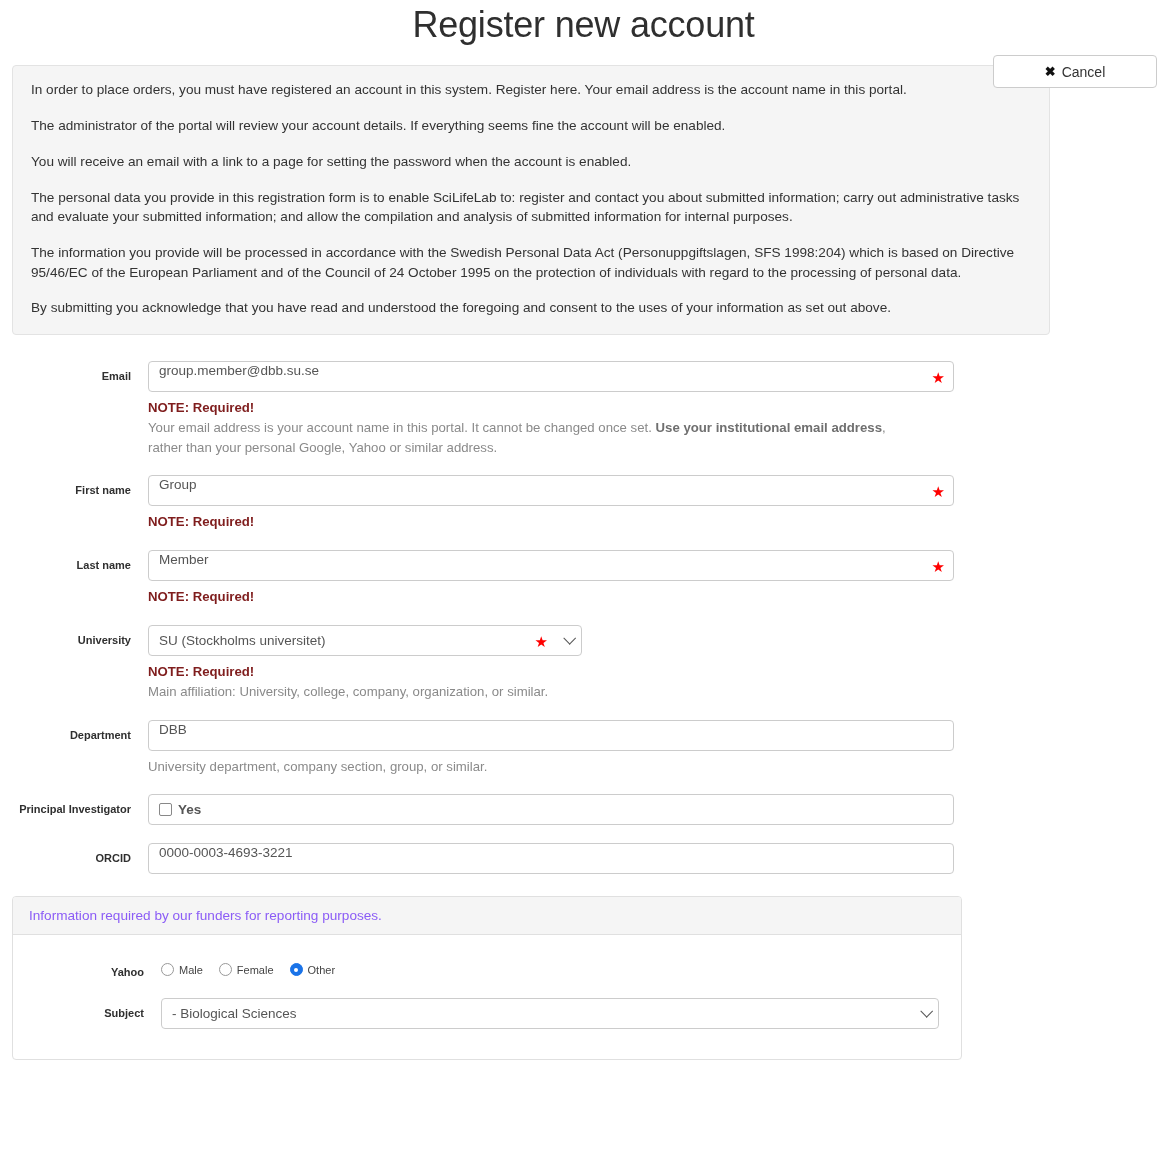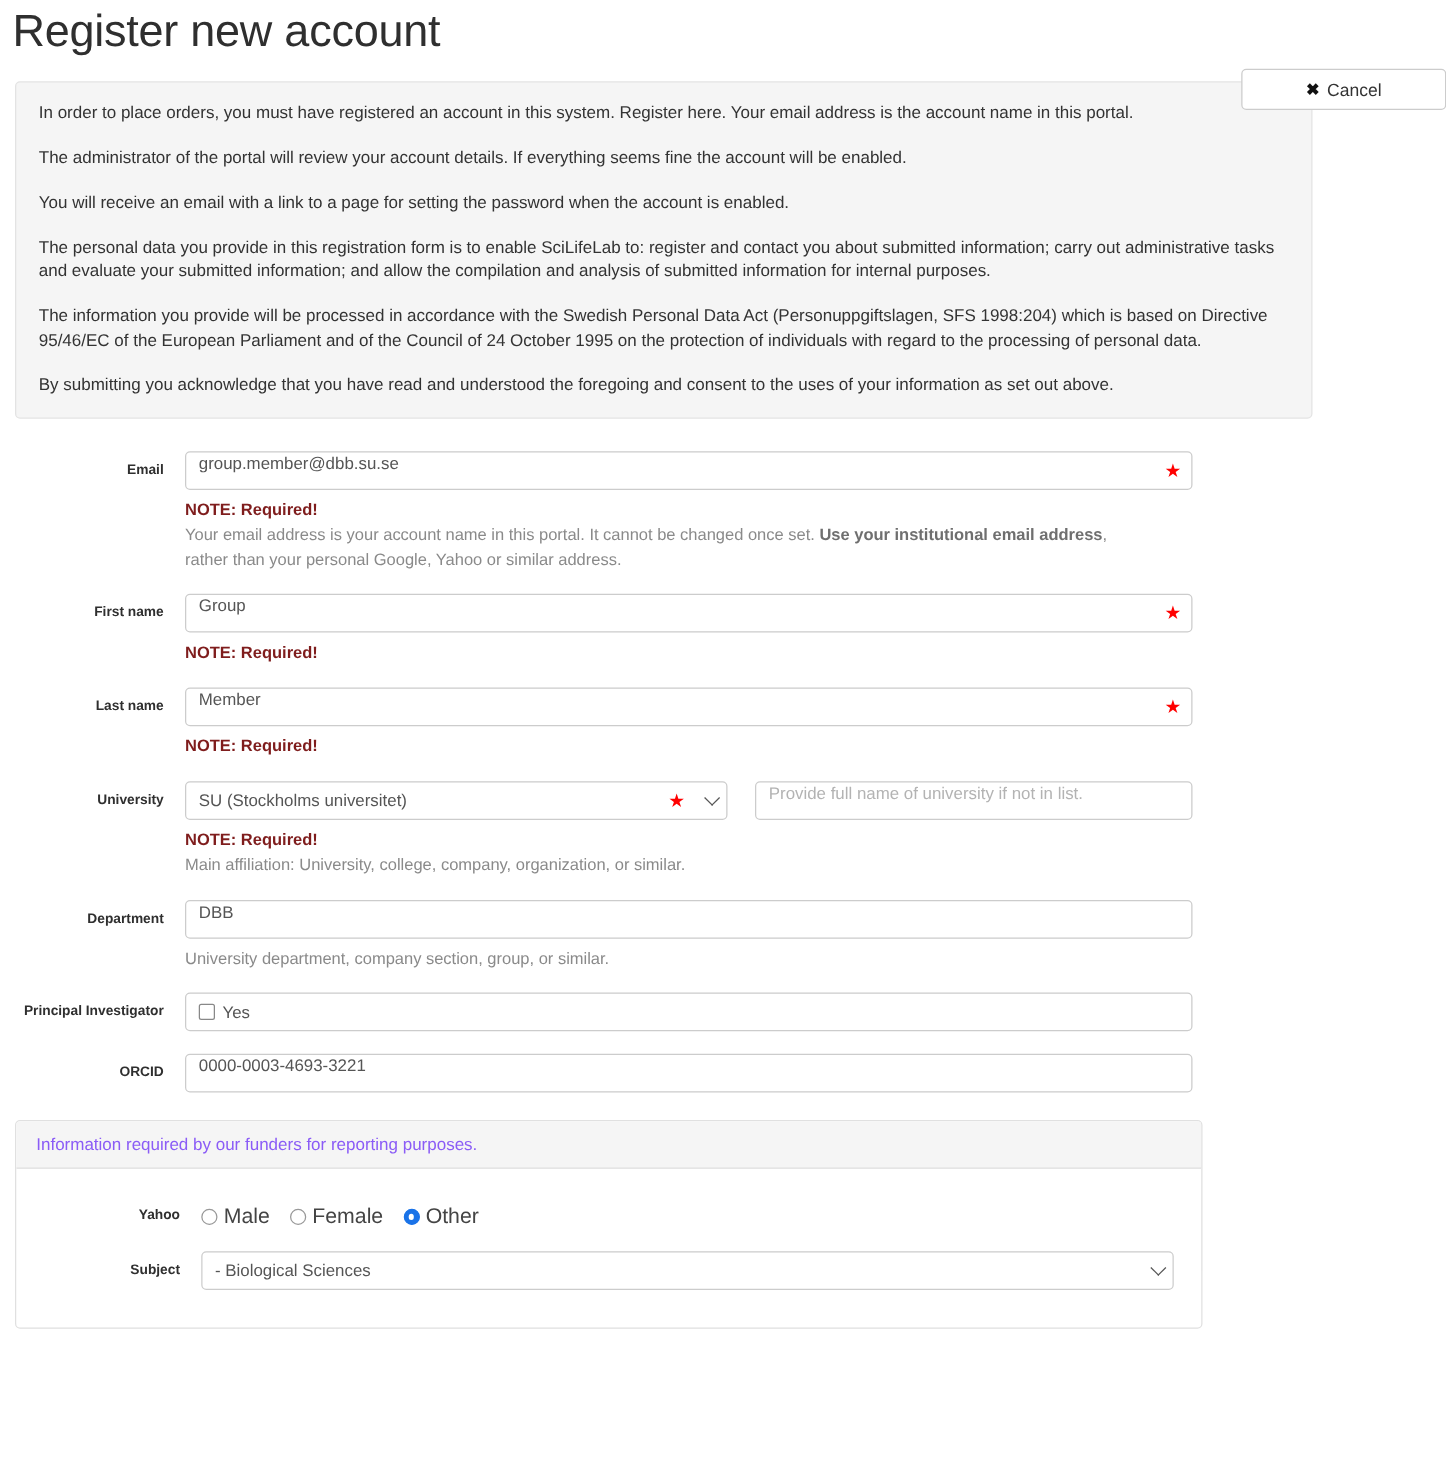--- a/index.html
+++ b/index.html
@@ -22,20 +22,21 @@
 
   
   .page-title {
     font-size: 36px;
     font-weight: 400;
     color: #2f2f2f;
     margin: 0;
     padding: 4px 0 0 10px;
     line-height: 1.15;
     letter-spacing: -0.2px;
+    text-align: center;
   }
 
   
   .cancel-btn {
     position: absolute;
     top: 55px;
     right: 0px;
     width: 164px;
     height: 33px;
     background: #ffffff;
@@ -192,20 +193,21 @@
   .checkbox-field {
     width: 100%;
     height: 31px;
     border: 1px solid #cccccc;
     border-radius: 4px;
     background: #ffffff;
     display: flex;
     align-items: center;
     padding: 0 10px;
     gap: 6px;
+    font-weight: bold;
   }
   .cbox {
     width: 13px; height: 13px;
     border: 1.3px solid #888;
     border-radius: 2px;
     background: #fff;
     display: inline-block;
     cursor: pointer;
   }
   .cbox-label { font-size: 13.5px; color: #555555; }
@@ -257,21 +259,21 @@
   }
   .radio-item.checked .radio-dot::after {
     content: "";
     position: absolute;
     left: 50%; top: 50%;
     width: 4.5px; height: 4.5px;
     margin-left: -2.25px; margin-top: -2.25px;
     border-radius: 50%;
     background: #ffffff;
   }
-  .radio-label { font-size: 17px; color: #444444; }
+  .radio-label { font-size: 11px; color: #444444; }
 </style>
 </head>
 <body>
 
 <div class="page">
 
   <h1 class="page-title">Register new account</h1>
 
   <button class="cancel-btn">
     <span class="xmark">✖</span>
@@ -332,23 +334,20 @@
     <div class="form-row">
       <div class="form-label">University</div>
       <div class="form-ctl">
         <div class="ctl-line">
           <div class="sel-wrap">
             <select class="selbox uni">
               <option>SU (Stockholms universitet)</option>
             </select>
             <span class="sel-star">★</span>
             <span class="sel-chevron"></span>
-          </div>
-          <div class="uni-extra">
-            <input class="txtbox no-star" type="text" placeholder="Provide full name of university if not in list." style="">
           </div>
         </div>
         <div class="help">
           <span class="note">NOTE: Required!</span>
           <span>Main affiliation: University, college, company, organization, or similar.</span>
         </div>
       </div>
     </div>
 
     <div class="form-row">

